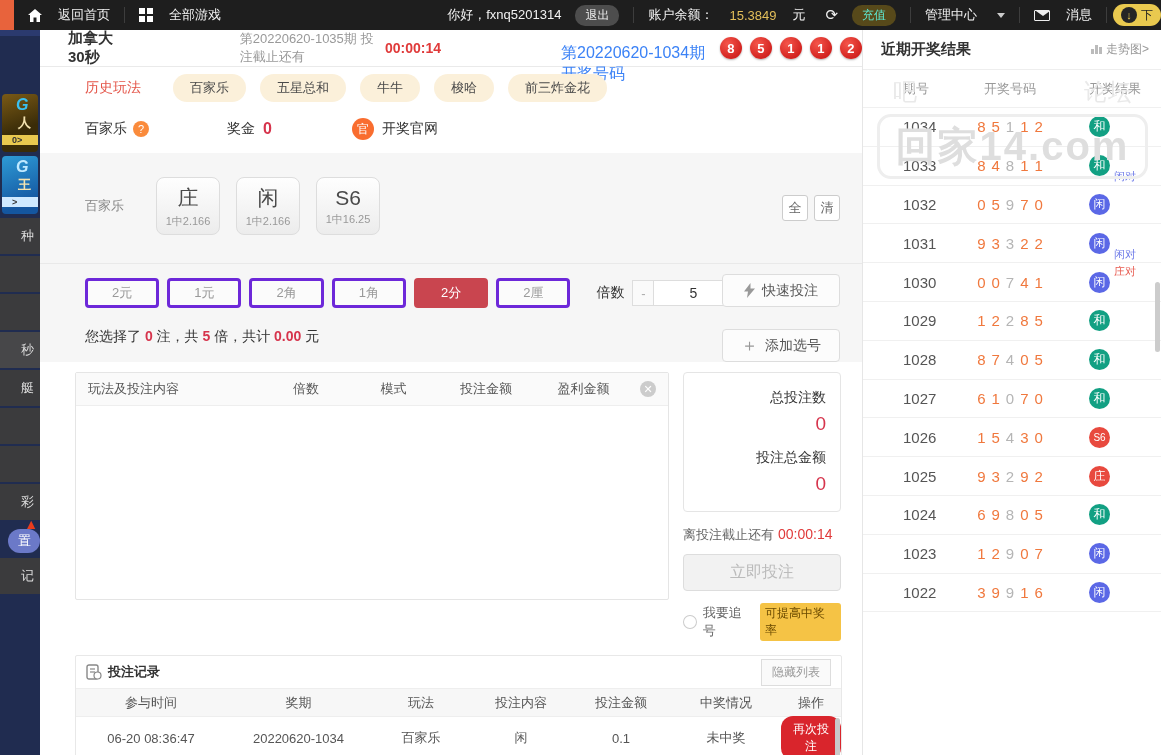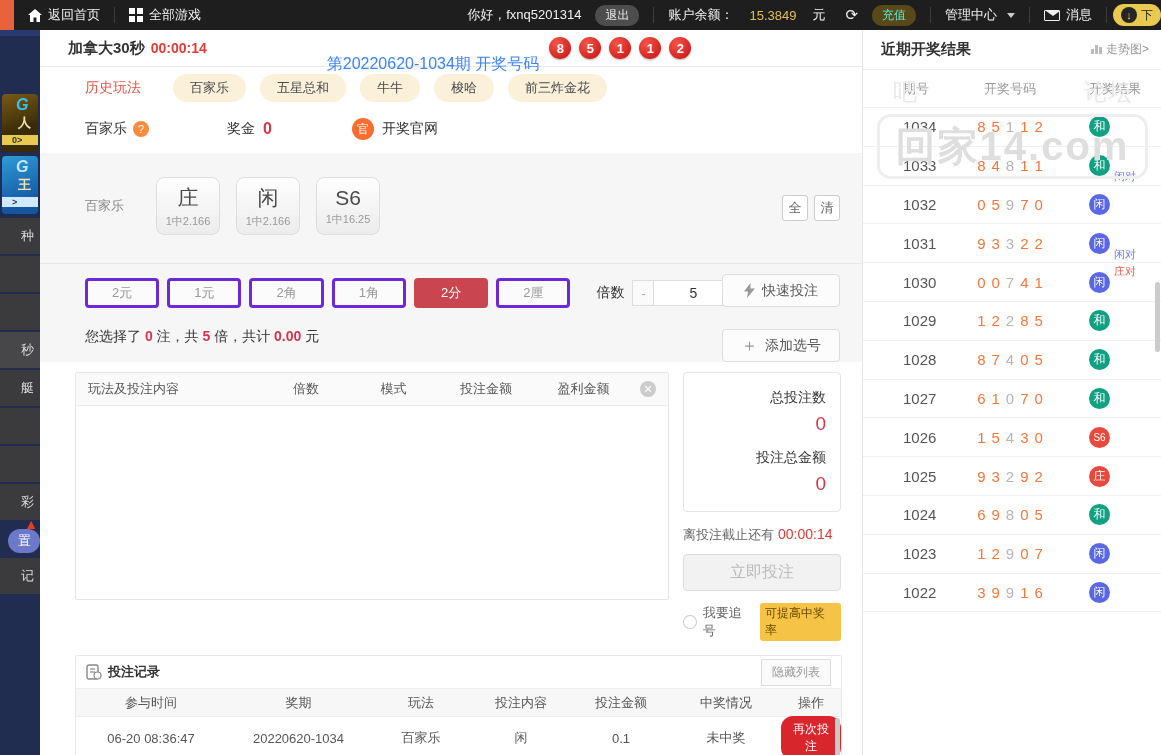--- a/index.html
+++ b/index.html
@@ -3,21 +3,21 @@
 <meta charset="utf-8">
 <style>
   * { margin:0; padding:0; box-sizing:border-box; }
   html,body { width:1161px; height:755px; overflow:hidden; background:#fff;
     font-family:"Liberation Sans","DejaVu Sans",sans-serif; font-size:13px; color:#333; }
 
   
   .topbar { position:absolute; left:0; top:0; width:1161px; height:30px; background:#1e1e1e;
     color:#fff; display:flex; align-items:center; z-index:30; }
   .tb-accent { width:14px; height:30px; background:#e8633c; }
-  .tb-item { display:flex; align-items:center; gap:6px; padding:0 14px; height:30px; font-size:13px; color:#f2f2f2; cursor:pointer; }
+  .tb-item { display:flex; align-items:center; gap:16px; padding:0 14px; height:30px; font-size:13px; color:#f2f2f2; cursor:pointer; }
   .tb-div { width:1px; height:16px; background:#3d3d3d; }
   .tb-right { margin-left:auto; display:flex; align-items:center; }
   .pill { border-radius:10px; padding:2px 10px; font-size:12px; }
   .pill-logout { background:#4d4d4d; color:#eee; }
   .pill-recharge { background:#57491a; color:#5eead4; }
   .gold { color:#e3bf5a; }
   .tb-caret { width:0; height:0; border-left:4px solid transparent; border-right:4px solid transparent; border-top:5px solid #ccc; margin-left:4px; }
   .dl-pill { background:#e9c94f; color:#222; height:22px; border-radius:11px; display:flex; align-items:center; gap:4px; padding:0 8px; margin-left:6px; font-size:12px; overflow:hidden; }
   .dl-circle { width:16px; height:16px; border-radius:50%; background:#252525; color:#e9c94f; display:flex; align-items:center; justify-content:center; font-size:11px; }
   .icon-home, .icon-grid { display:inline-flex; }
@@ -256,20 +256,22 @@
   </div>
   <div class="lsb-item" style="background:#3b3b3d">
     <span>记</span>
   </div>
 </div>
 
 <div class="main">
 
   <div class="game-header">
     <span class="gh-name">加拿大30秒</span>
+    <span class="gh-issue">
+      <span>第20220620-1035期</span> <span>投注截止还有</span></span>
     <span class="gh-count">00:00:14</span>
     <span class="gh-last">
       <span>第20220620-1034期</span> <span>开奖号码</span></span>
     <span class="balls" id="balls">
         <span class="ball">8</span>
         <span class="ball">5</span>
         <span class="ball">1</span>
         <span class="ball">1</span>
         <span class="ball">2</span>
       </span>

